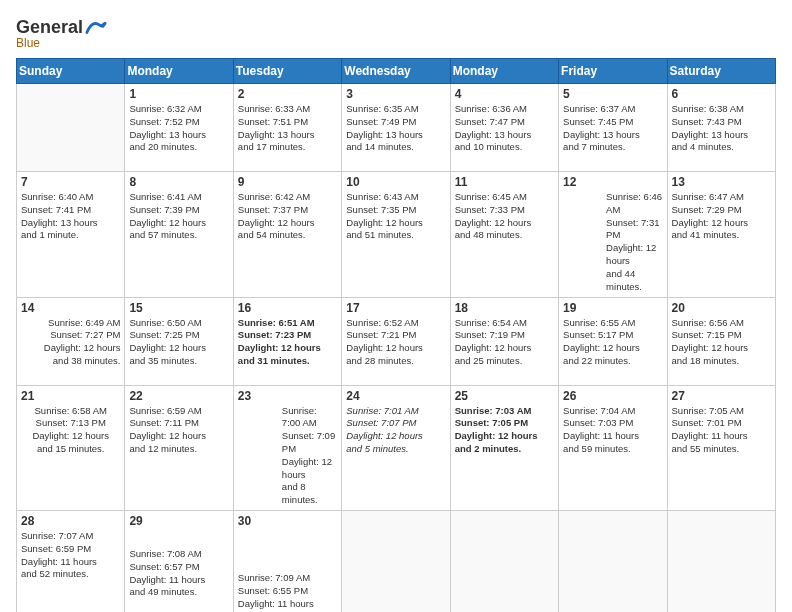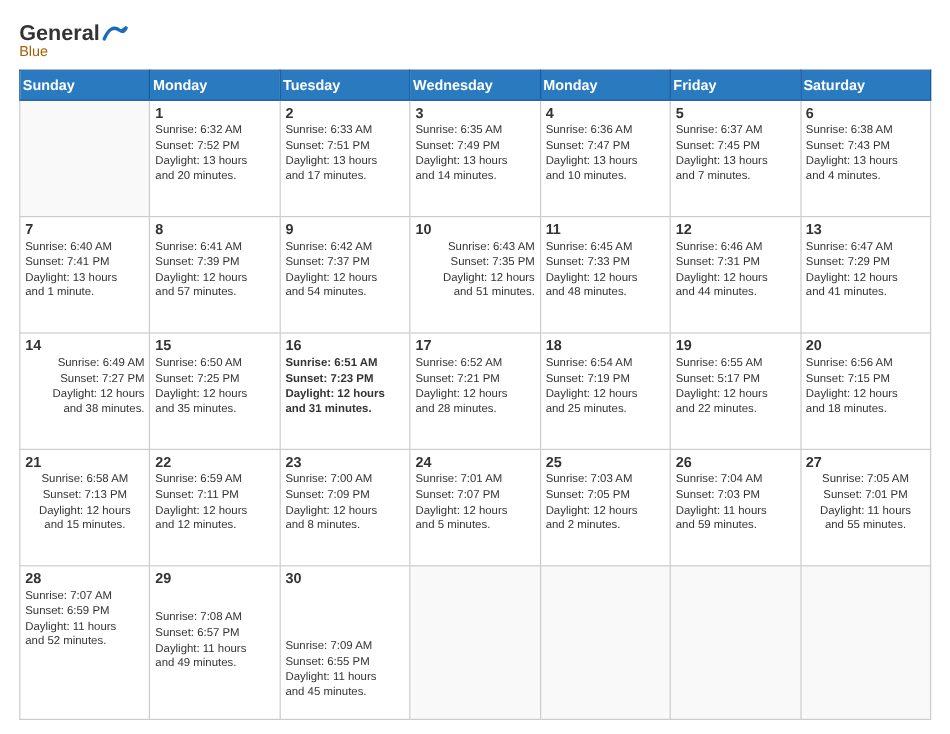--- a/index.html
+++ b/index.html
@@ -189,35 +189,35 @@
           </td>
           <td>
             <span class="day-number">9</span>
             <div class="day-info" style="white-space: pre-line;">Sunrise: 6:42 AM
 Sunset: 7:37 PM
 Daylight: 12 hours
 and 54 minutes.</div>
           </td>
           <td>
             <span class="day-number">10</span>
-            <div class="day-info" style="white-space: pre-line; text-align: right;">Sunrise: 6:43 AM
+            <div class="day-info" style="white-space: pre-line;">Sunrise: 6:43 AM
 Sunset: 7:35 PM
 Daylight: 12 hours
 and 51 minutes.</div>
           </td>
           <td>
             <span class="day-number">11</span>
             <div class="day-info" style="white-space: pre-line;">Sunrise: 6:45 AM
 Sunset: 7:33 PM
 Daylight: 12 hours
 and 48 minutes.</div>
           </td>
           <td>
             <span class="day-number">12</span>
-            <div class="day-info" style="white-space: pre-line;">Sunrise: 6:46 AM
+            <div class="day-info" style="white-space: pre-line; margin-left: 43px;">Sunrise: 6:46 AM
 Sunset: 7:31 PM
 Daylight: 12 hours
 and 44 minutes.</div>
           </td>
           <td>
             <span class="day-number">13</span>
             <div class="day-info" style="white-space: pre-line;">Sunrise: 6:47 AM
 Sunset: 7:29 PM
 Daylight: 12 hours
 and 41 minutes.</div>
@@ -284,49 +284,49 @@
           </td>
           <td>
             <span class="day-number">22</span>
             <div class="day-info" style="white-space: pre-line;">Sunrise: 6:59 AM
 Sunset: 7:11 PM
 Daylight: 12 hours
 and 12 minutes.</div>
           </td>
           <td>
             <span class="day-number">23</span>
-            <div class="day-info" style="white-space: pre-line;">Sunrise: 7:00 AM
+            <div class="day-info" style="white-space: pre-line; margin-left: 44px;">Sunrise: 7:00 AM
 Sunset: 7:09 PM
 Daylight: 12 hours
 and 8 minutes.</div>
           </td>
           <td>
             <span class="day-number">24</span>
-            <div class="day-info" style="white-space: pre-line;">Sunrise: 7:01 AM
+            <div class="day-info" style="white-space: pre-line; font-style: italic;">Sunrise: 7:01 AM
 Sunset: 7:07 PM
 Daylight: 12 hours
 and 5 minutes.</div>
           </td>
           <td>
             <span class="day-number">25</span>
-            <div class="day-info" style="white-space: pre-line;">Sunrise: 7:03 AM
+            <div class="day-info" style="white-space: pre-line; font-weight: bold;">Sunrise: 7:03 AM
 Sunset: 7:05 PM
 Daylight: 12 hours
 and 2 minutes.</div>
           </td>
           <td>
             <span class="day-number">26</span>
             <div class="day-info" style="white-space: pre-line;">Sunrise: 7:04 AM
 Sunset: 7:03 PM
 Daylight: 11 hours
 and 59 minutes.</div>
           </td>
           <td>
             <span class="day-number">27</span>
-            <div class="day-info" style="white-space: pre-line; text-align: center;">Sunrise: 7:05 AM
+            <div class="day-info" style="white-space: pre-line;">Sunrise: 7:05 AM
 Sunset: 7:01 PM
 Daylight: 11 hours
 and 55 minutes.</div>
           </td>
         </tr>
         <tr class="last-row">
           <td>
             <span class="day-number">28</span>
             <div class="day-info" style="white-space: pre-line;">Sunrise: 7:07 AM
 Sunset: 6:59 PM

